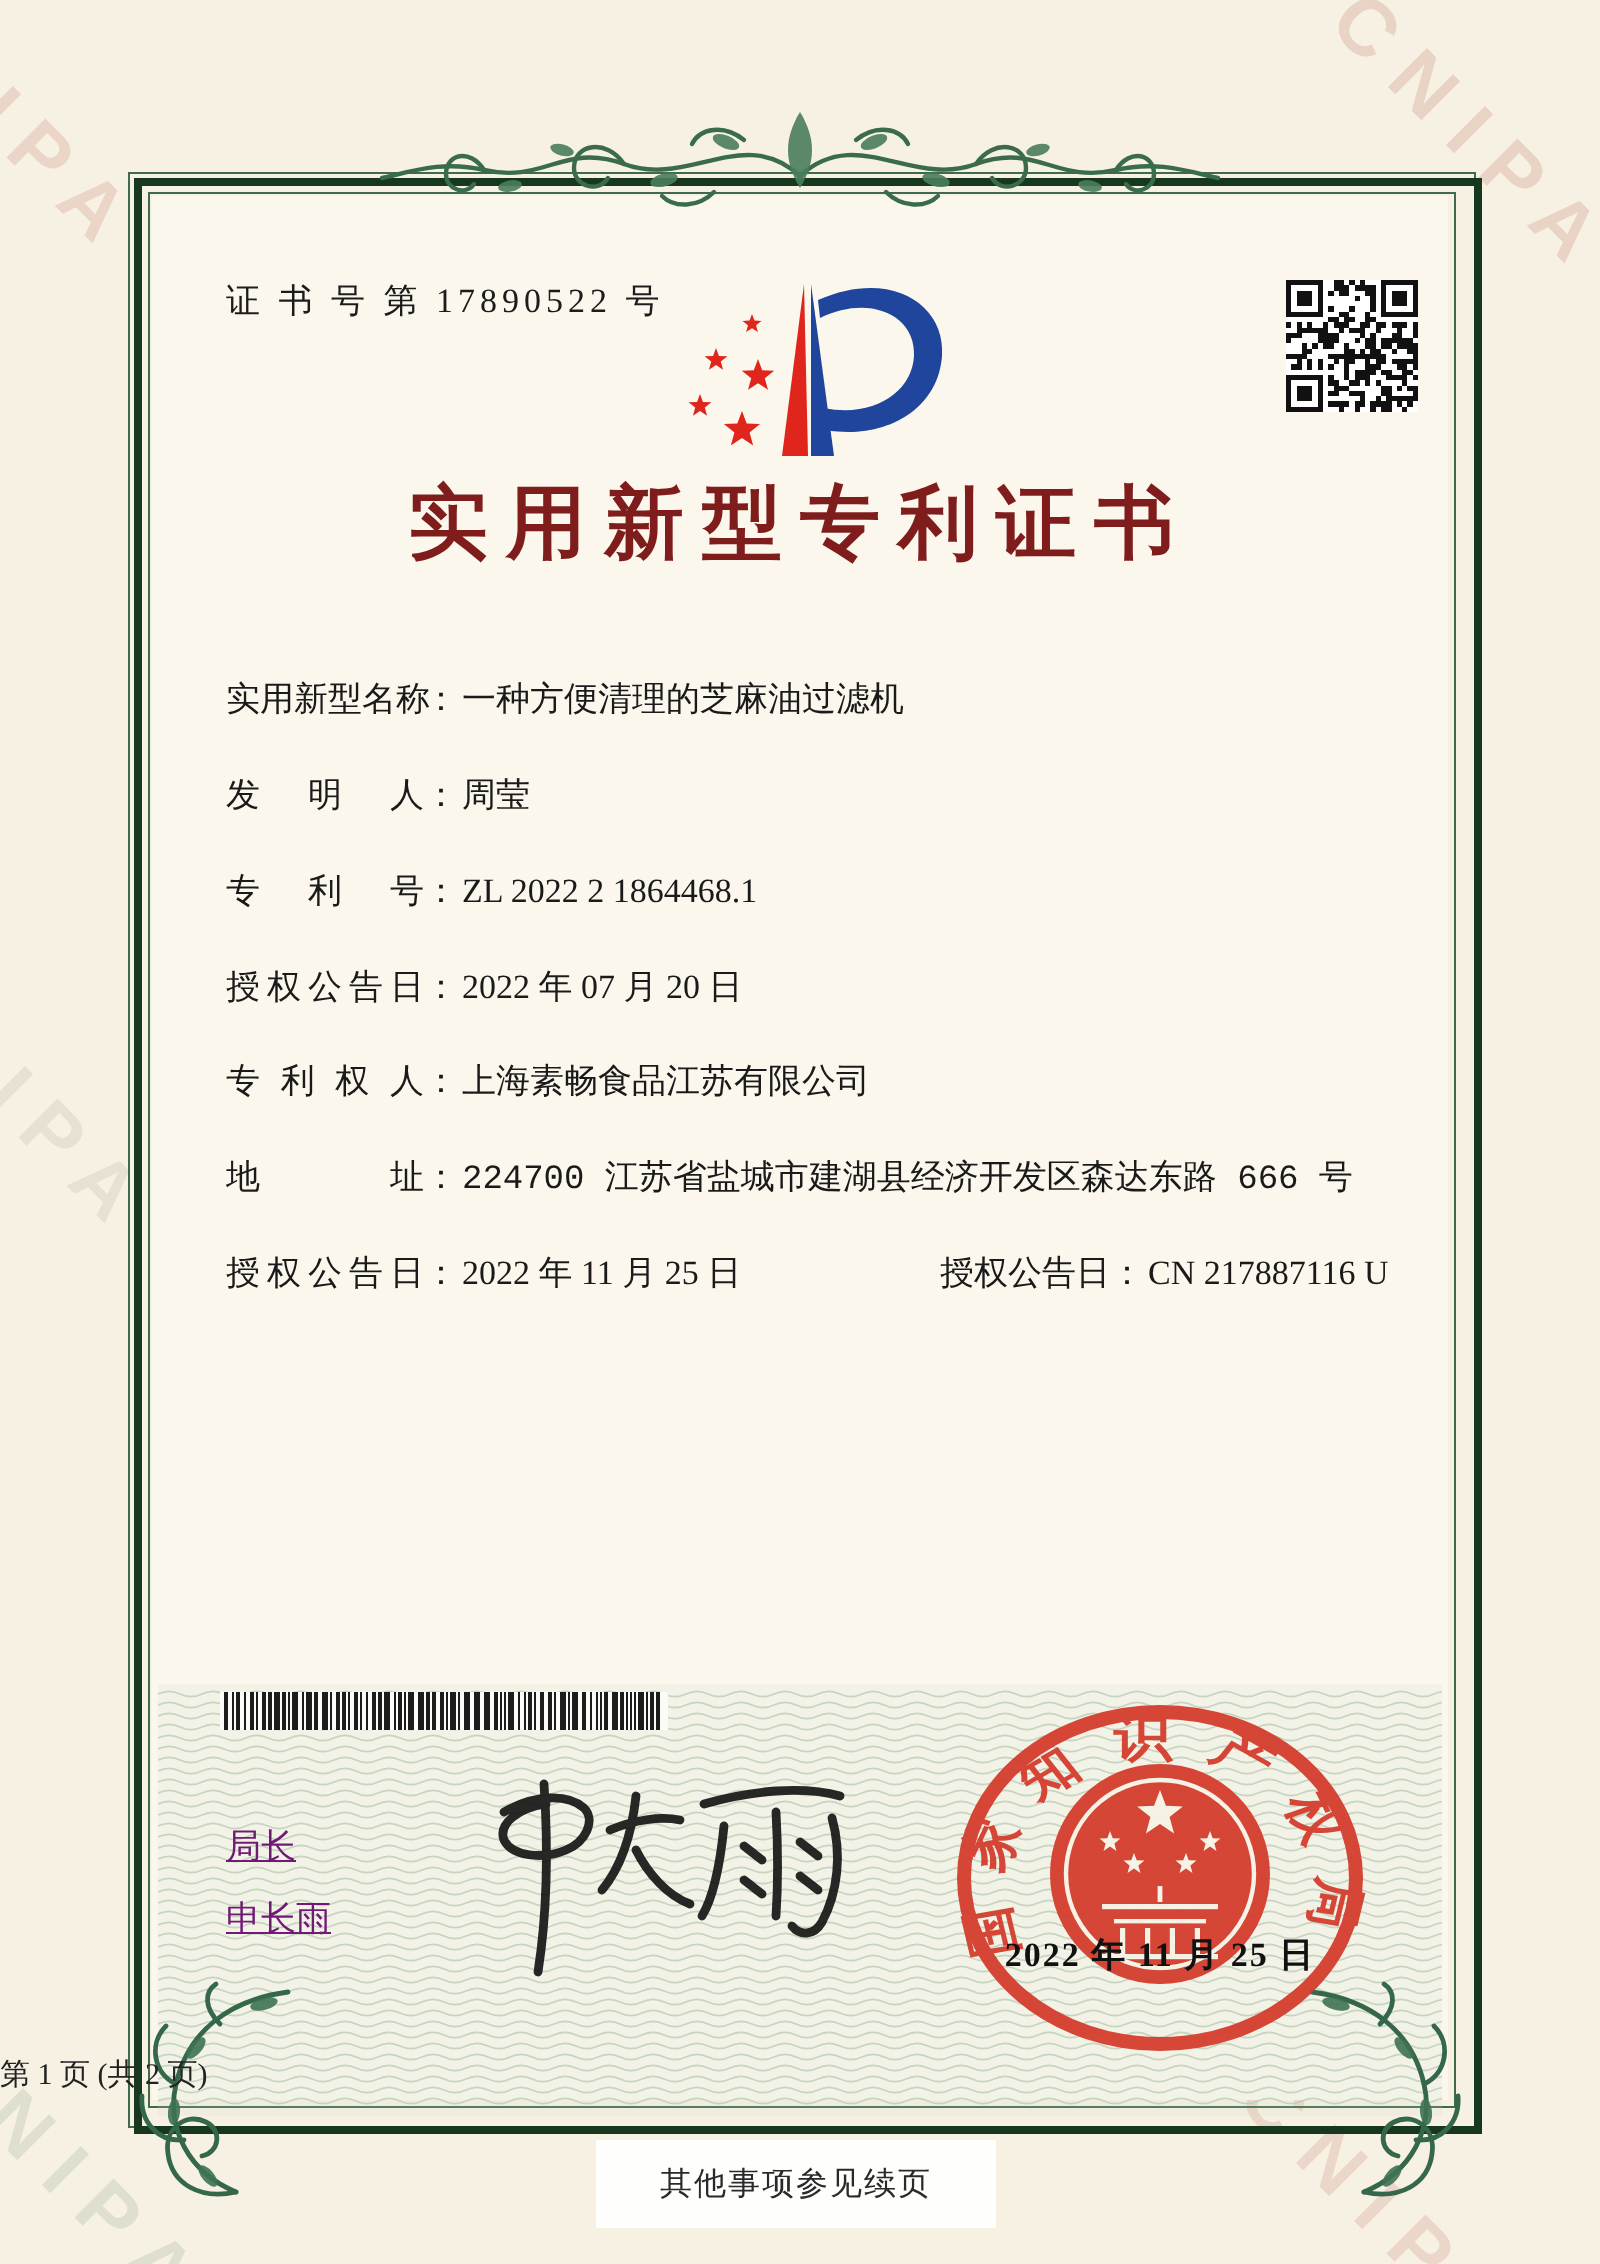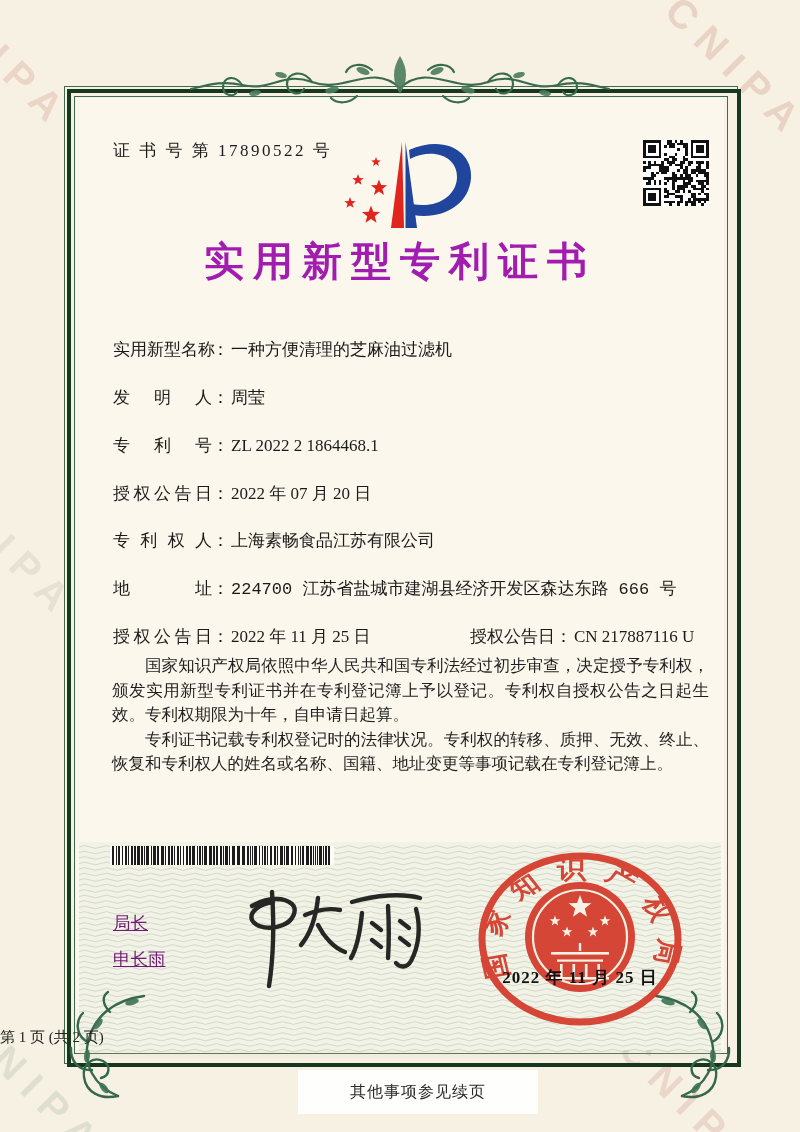--- a/index.html
+++ b/index.html
@@ -12,29 +12,29 @@
   .wm-pink{color:#c98f80;}
   .wm-grey{color:#a8a396;}
   
   .fr{position:absolute;pointer-events:none;}
   #fr-outer{left:64px;top:86px;width:672px;height:976px;border:1px solid #3f6b4c;}
   #fr-thick{left:67px;top:89px;width:666px;height:970px;border:4px solid #17381f;}
   #fr-inner{left:74px;top:96px;width:652px;height:956px;border:1px solid #3f6b4c;}
   #interior{left:76px;top:98px;width:648px;height:952px;background:#fbf7ec;}
   
   #cert-no{left:113px;top:139px;font-size:17px;letter-spacing:2.5px;}
-  #title{left:0;right:0;top:234px;text-align:center;font-size:40px;font-weight:bold;letter-spacing:9px;color:#a21caf;}
+  #title{left:0;right:0;top:234px;text-align:center;font-size:40px;font-weight:bold;letter-spacing:9px;color:#7f1d1d;}
   .row{position:absolute;left:113px;font-size:17px;white-space:nowrap;color:#1a1a1a;}
   .flabel{display:inline-block;width:99px;text-align:justify;text-align-last:justify;vertical-align:top;}
   .sep{padding:0 2px 0 0;}
   #body-text{left:112px;top:654px;width:597px;font-size:16.5px;line-height:24.6px;text-align:justify;color:#1f1f1f;}
   #body-text p{margin:0;text-indent:2em;}
   #director{left:113px;top:905px;font-size:17.5px;line-height:36px;color:#701a75;text-decoration:underline;}
   #page-num{left:0;right:0;top:1028px;text-align:left;font-size:15px;color:#222;}
-  #cont-box{left:298px;top:1070px;width:240px;height:44px;background:#fefefc;display:flex;align-items:center;justify-content:center;}
+  #cont-box{left:298px;top:1070px;width:200px;height:44px;background:#fefefc;display:flex;align-items:center;justify-content:center;}
   #cont-box span{font-size:16px;letter-spacing:1px;color:#2a2a2a;}
   #seal-date{left:478px;top:966px;width:204px;text-align:center;font-size:17px;letter-spacing:1px;color:#111;font-weight:bold;}
   svg{display:block;}
 </style>
 </head>
 <body>
 
 <div id="page">
 
   <span class="wm wm-pink" style="left:-48px;top:-22px;font-size:40px;opacity:.28;">CNIPA</span>
@@ -377,24 +377,20 @@
     <span class="flabel">专利权人</span><span class="sep">：</span><span>上海素畅食品江苏有限公司</span>
   </div>
   <div class="row" style="top:577px;font-family:Liberation Mono, monospace;">
     <span class="flabel">地址</span><span class="sep">：</span><span>224700 江苏省盐城市建湖县经济开发区森达东路 666 号</span>
   </div>
   <div class="row" style="top:625px;">
     <span class="flabel">授权公告日</span><span class="sep">：</span><span>2022 年 11 月 25 日</span>
     <span style="position:absolute;left:357px;top:0;"><span>授权公告日</span><span class="sep">：</span><span>CN 217887116 U</span></span>
   </div>
 
-  <div class="abs" id="body-text">
-    <p>国家知识产权局依照中华人民共和国专利法经过初步审查，决定授予专利权，颁发实用新型专利证书并在专利登记簿上予以登记。专利权自授权公告之日起生效。专利权期限为十年，自申请日起算。</p>
-    <p>专利证书记载专利权登记时的法律状况。专利权的转移、质押、无效、终止、恢复和专利权人的姓名或名称、国籍、地址变更等事项记载在专利登记簿上。</p>
-  </div>
 
   <svg class="abs" style="left:110px;top:846px;" width="224" height="19" viewBox="0 0 224 19" id="barcode">
     <rect x="0" y="0" width="224" height="19" fill="#fcfbf7"></rect>
   <rect x="2" y="0" width="2" height="19" fill="#1c1c1c"></rect>
       <rect x="6" y="0" width="1" height="19" fill="#1c1c1c"></rect>
       <rect x="8" y="0" width="2" height="19" fill="#1c1c1c"></rect>
       <rect x="12" y="0" width="1" height="19" fill="#1c1c1c"></rect>
       <rect x="15" y="0" width="2" height="19" fill="#1c1c1c"></rect>
       <rect x="18" y="0" width="1" height="19" fill="#1c1c1c"></rect>
       <rect x="21" y="0" width="2" height="19" fill="#1c1c1c"></rect>

